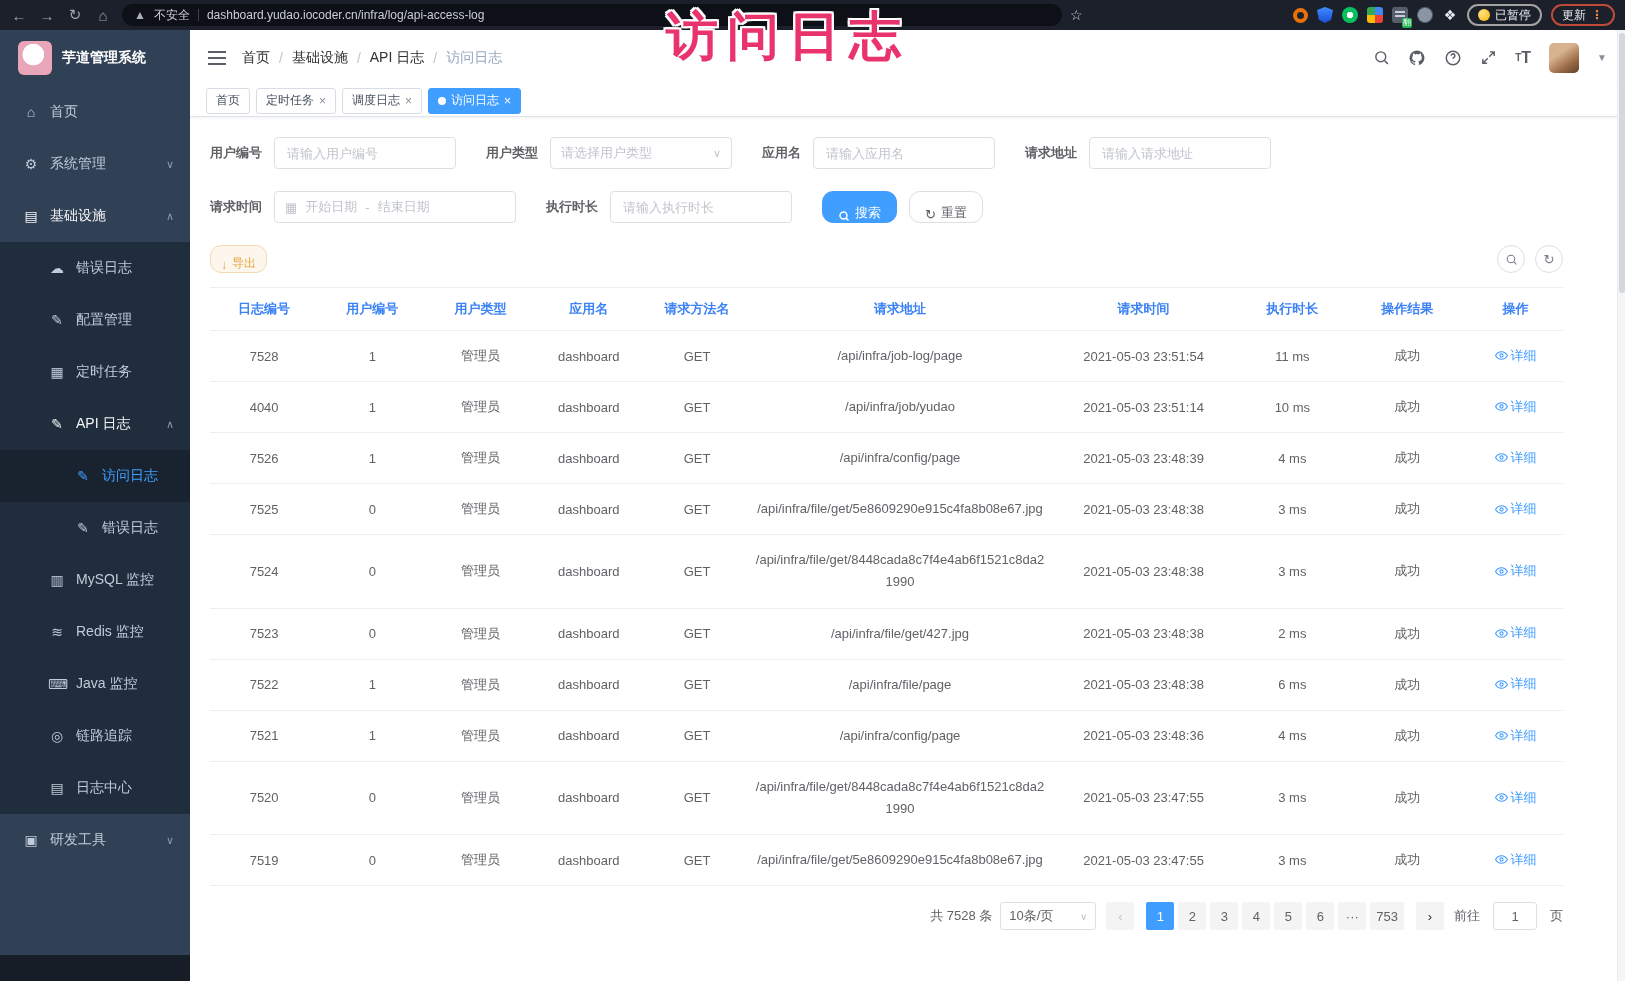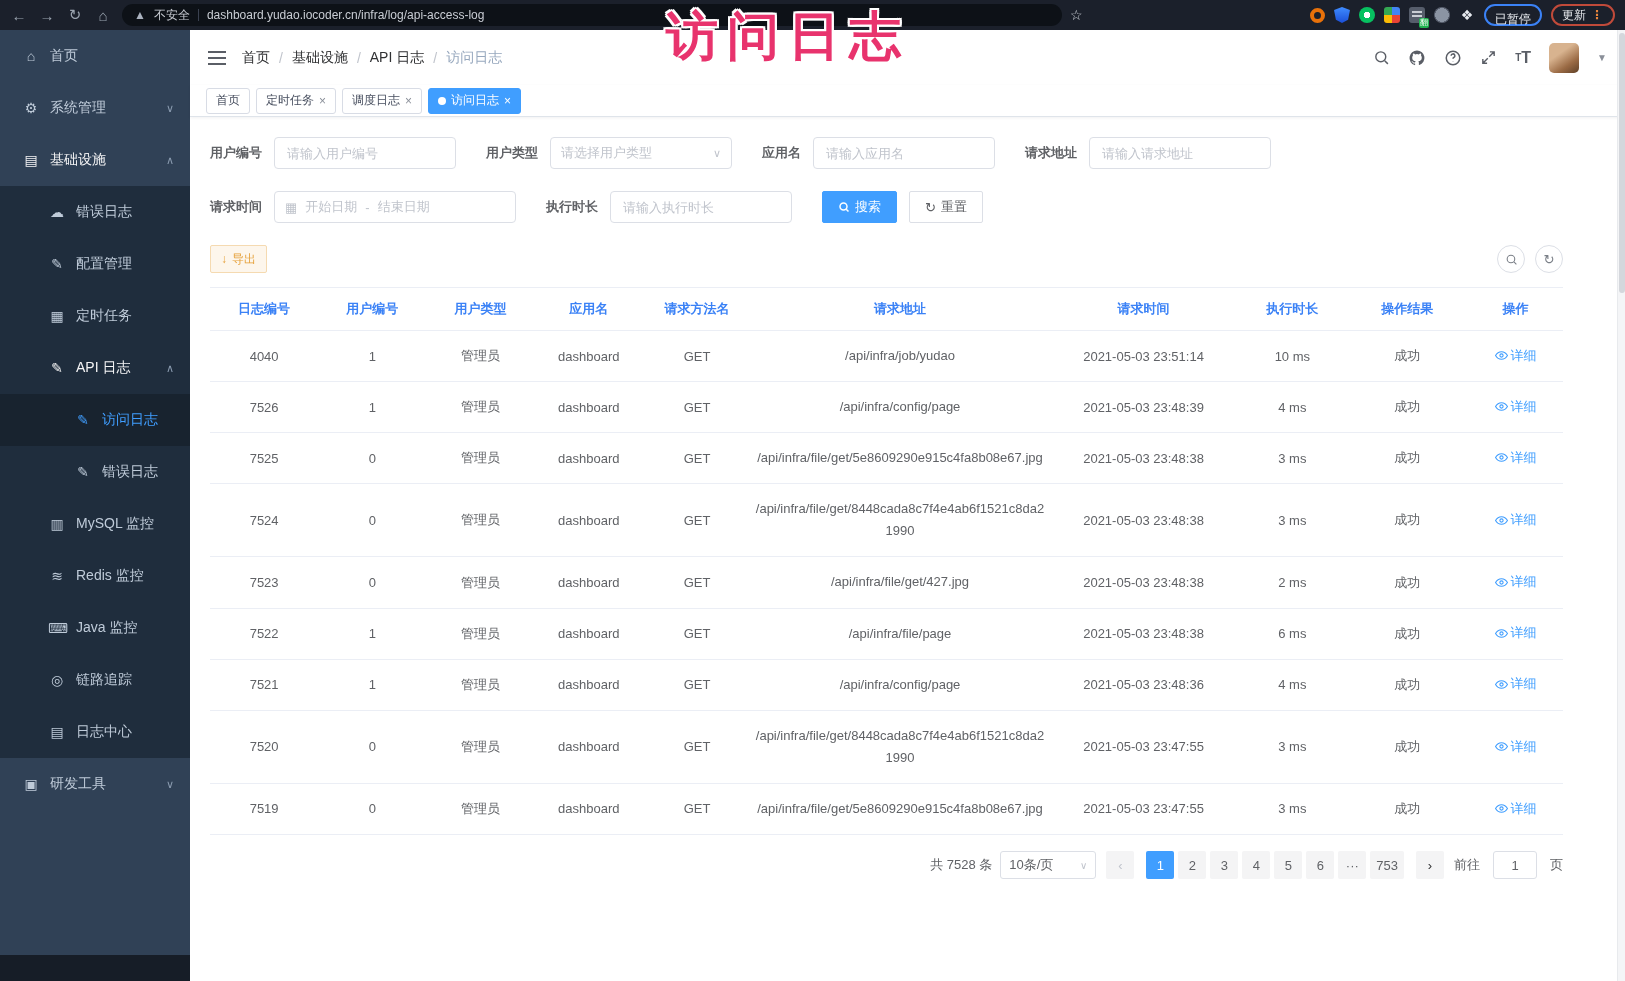--- a/index.html
+++ b/index.html
@@ -24,21 +24,21 @@
   .ext.grid { background:conic-gradient(#4285f4 0 25%, #ea4335 0 50%, #fbbc05 0 75%, #34a853 0 100%); border-radius:3px; }
   .ext.lines { background:#565d6b; border-radius:3px; }
   .ext.lines::before { content:""; position:absolute; left:3px; right:3px; top:4px; height:2px;
     background:#c9cdd4; box-shadow:0 4px 0 #c9cdd4; }
   .fanyi { position:absolute; right:-4px; bottom:-5px; background:#21b351; color:#fff;
     font-size:8px; line-height:10px; padding:0 1px; border-radius:2px; }
   .ext.paw { background:radial-gradient(circle,#8b94a3 0 60%,#5a6170 61% 100%); border-radius:50%; }
   .ext.puzzle { background:transparent; color:#e7eaf0; font-size:14px; line-height:16px; text-align:center; }
   .chip { height:22px; border-radius:12px; display:flex; align-items:center; gap:5px;
     padding:0 9px; color:#e8eaef; font-size:12px; white-space:nowrap; }
-  .chip.paused { border:2px solid #3b82f6;flex-direction:column; }
+  .chip.paused { border:2px solid #a3a3a3; }
   .face { width:12px; height:12px; border-radius:50%; background:radial-gradient(circle at 35% 35%,#ffe28a,#f7b500); display:inline-block; }
   .chip.update { border:2px solid #c04a3a; }
   .dots3 { color:#e8843c; font-weight:700; letter-spacing:1px; }
 
   
   .app { display:flex; height:951px; }
 
   
   .sidebar { width:190px; background:#304156; flex:0 0 190px; position:relative; color:#bfcbd9; }
   .logo-row { height:56px; display:flex; align-items:center; padding-left:18px; gap:10px; }
@@ -92,21 +92,21 @@
   .inp { height:32px; border:1px solid #dcdfe6; border-radius:4px; padding:0 12px;
     font-size:13px; color:#ec4899; width:182px; outline:none;
     font-family:"Liberation Sans","DejaVu Sans",sans-serif; }
   .inp::placeholder { color:#c0c4cc; }
   .fake-select { height:32px; width:182px; border:1px solid #dcdfe6; border-radius:4px;
     display:flex; align-items:center; padding:0 10px; font-size:13px; color:#c0c4cc; cursor:pointer; }
   .fake-select .sel-caret { margin-left:auto; color:#c0c4cc; font-size:11px; }
   .range { height:32px; width:242px; border:1px solid #dcdfe6; border-radius:4px;
     display:flex; align-items:center; padding:0 10px; gap:8px; font-size:13px; color:#c0c4cc; }
   .cal-ic { color:#c0c4cc; font-size:13px; }
-  .btn { height:32px; border-radius:2px; font-size:13px; display:inline-flex; align-items:center;
+  .btn { height:32px; border-radius:11px; font-size:13px; display:inline-flex; align-items:flex-end;
     gap:5px; padding:0 15px; cursor:pointer; border:1px solid #dcdfe6; background:#fff; color:#606266;
     font-family:inherit; }
   .btn.primary { background:#409eff; border-color:#409eff; color:#fff; }
   .btn + .btn { margin-left:12px; }
   .toolbar-row { display:flex; align-items:center; margin-bottom:14px; }
   .btn.export { height:28px; padding:0 10px; font-size:12px; color:#e6a23c; background:#fdf6ec; border-color:#f5dab1; }
   .round-btns { margin-left:auto; display:flex; gap:10px; }
   .rbtn { width:28px; height:28px; border-radius:50%; border:1px solid #dcdfe6; background:#fff;
     color:#7a7f87; display:flex; align-items:center; justify-content:center; cursor:pointer; font-size:13px; }
 
@@ -173,20 +173,24 @@
     </span>
     <span class="chip update">
       <span>更新</span>
       <span class="dots3">⋮</span>
     </span>
   </div>
 </div>
 
 <div class="app">
   <aside class="sidebar">
+    <div class="logo-row">
+      <span class="logo-img"></span>
+      <span class="logo-title">芋道管理系统</span>
+    </div>
     <nav id="sidebar-nav">
         <div class="s-item lv1">
     <span class="s-icon">⌂</span>
     <span class="s-label">首页</span>
 
   </div>
         <div class="s-item lv1">
     <span class="s-icon">⚙</span>
     <span class="s-label">系统管理</span>
     <span class="s-chevron">∨</span>
@@ -418,20 +422,40 @@
             <th>请求方法名</th>
             <th>请求地址</th>
             <th>请求时间</th>
             <th>执行时长</th>
             <th>操作结果</th>
             <th>操作</th>
           </tr>
         </thead>
         <tbody id="table-body">
             <tr>
+    <td>7528</td>
+    <td>1</td>
+    <td>管理员</td>
+    <td>dashboard</td>
+    <td>GET</td>
+    <td class="url">/api/infra/job-log/page</td>
+    <td class="nowrap">2021-05-03 23:51:54</td>
+    <td class="nowrap">11 ms</td>
+    <td>成功</td>
+    <td>
+      <a class="detail-link">
+        <svg class="eye" width="13" height="13" viewBox="0 0 24 24" fill="none" stroke="currentColor" stroke-width="2">
+                    <path d="M1 12s4-7 11-7 11 7 11 7-4 7-11 7S1 12 1 12z"></path>
+                    <circle cx="12" cy="12" r="3"></circle>
+                  </svg>
+        <span class="dl-label">详细</span>
+      </a>
+    </td>
+  </tr>
+            <tr>
     <td>4040</td>
     <td>1</td>
     <td>管理员</td>
     <td>dashboard</td>
     <td>GET</td>
     <td class="url">/api/infra/job/yudao</td>
     <td class="nowrap">2021-05-03 23:51:14</td>
     <td class="nowrap">10 ms</td>
     <td>成功</td>
     <td>

